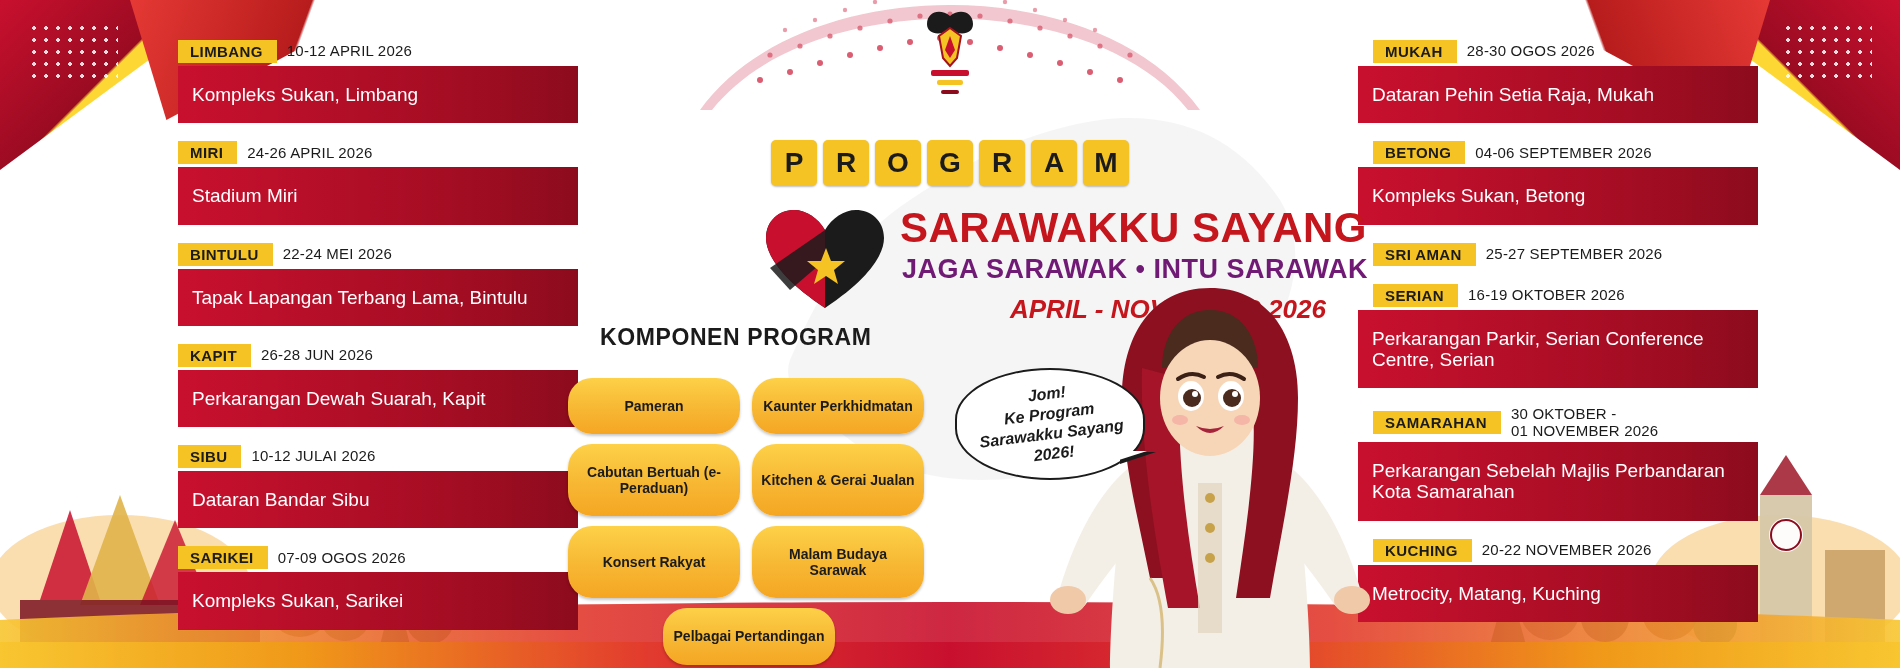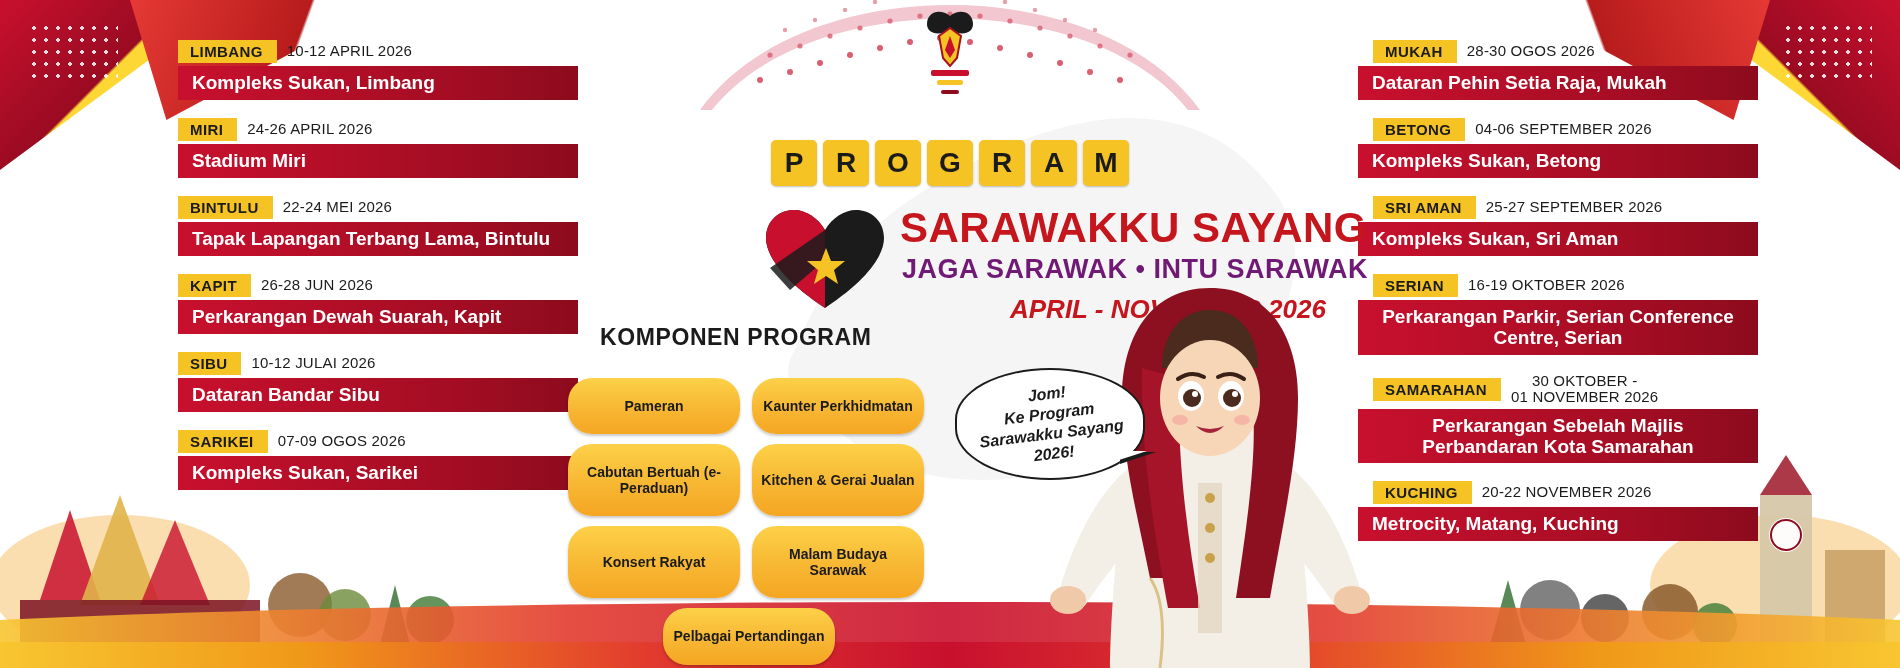--- a/index.html
+++ b/index.html
@@ -247,21 +247,21 @@
   
   .col {
     position: absolute;
     top: 40px;
     width: 400px;
     z-index: 7;
   }
   .col-left  { left: 178px; }
   .col-right { left: 1358px; }
 
-  .event { position: relative; margin-bottom: 18px; text-align: center; }
+  .event { position: relative; margin-bottom: 18px; }
   .event-head {
     display: flex;
     align-items: center;
     gap: 10px;
     margin-bottom: 3px;
     min-height: 22px;
   }
   .town {
     background: #f6c324;
     color: #1b1b1b;
@@ -276,22 +276,22 @@
     font-weight: normal;
     color: #1b1b1b;
     letter-spacing: .2px;
     line-height: 1.1;
     white-space: pre-line;
   }
   .venue {
     background: linear-gradient(90deg,#c8102e 0%, #a30d23 70%, #8c0b1d 100%);
     color: #ffffff;
     font-size: 19px;
-    font-weight: bold;
-    padding: 6px 14px;
+    font-weight: normal;
+    padding: 18px 14px;
     line-height: 1.12;
     min-height: 34px;
     display: flex;
     align-items: center;
   }
   .col-left .town { margin-left: 0; }
   .col-right .town { margin-left: 15px; }
 
   
   .col-right .event-head { justify-content: flex-start; }
@@ -540,21 +540,20 @@
         <div class="town">BETONG</div>
         <div class="date">04-06 SEPTEMBER 2026</div>
       </div>
       <div class="venue">Kompleks Sukan, Betong</div>
     </div>
     <div class="event">
       <div class="event-head">
         <div class="town">SRI AMAN</div>
         <div class="date">25-27 SEPTEMBER 2026</div>
       </div>
-      <div class="venue">Kompleks Sukan, Sri Aman</div>
     </div>
     <div class="event">
       <div class="event-head">
         <div class="town">SERIAN</div>
         <div class="date">16-19 OKTOBER 2026</div>
       </div>
       <div class="venue">Perkarangan Parkir, Serian Conference Centre, Serian</div>
     </div>
     <div class="event">
       <div class="event-head">

